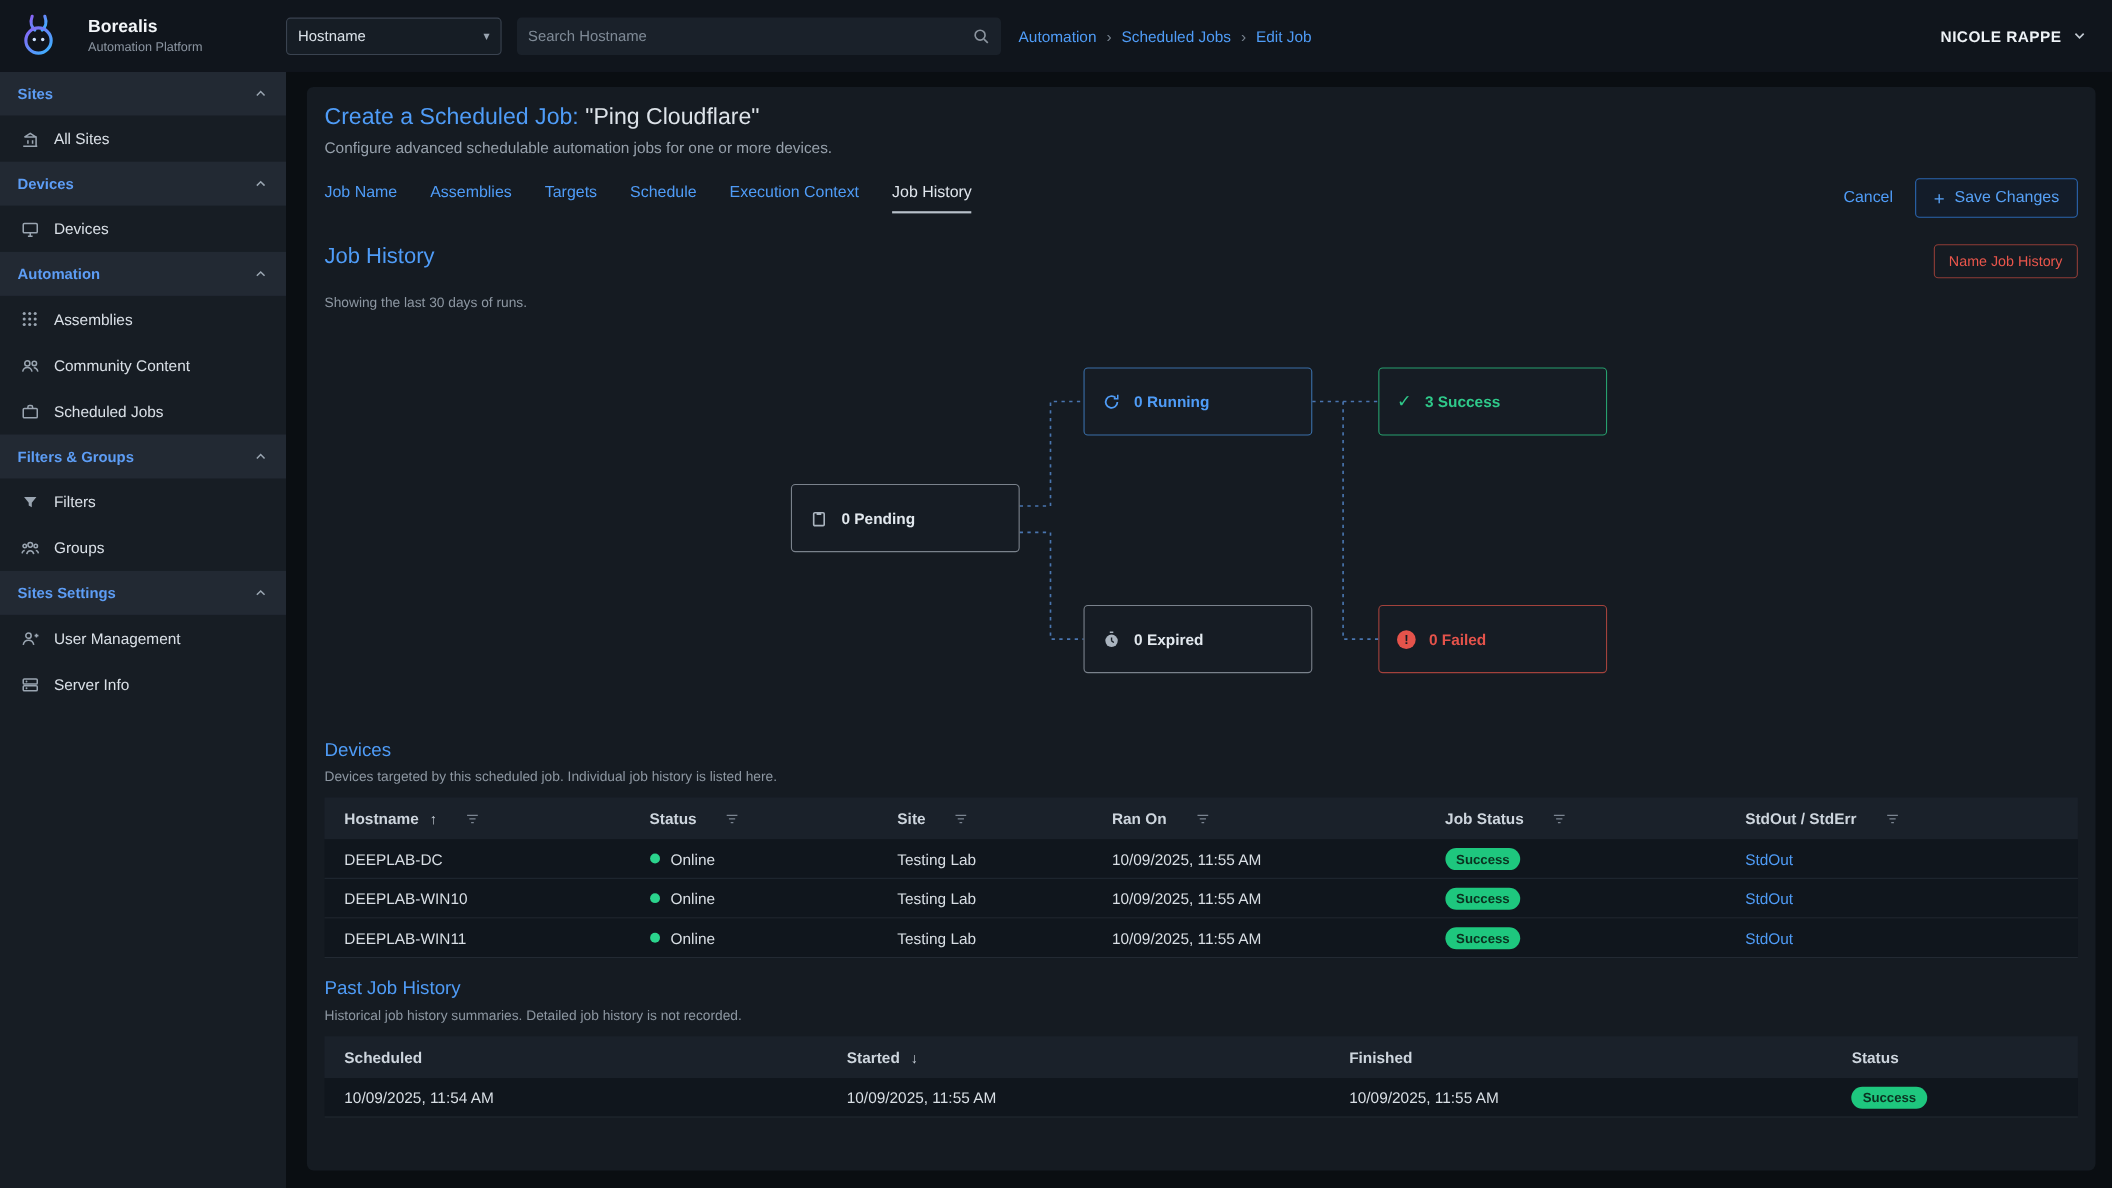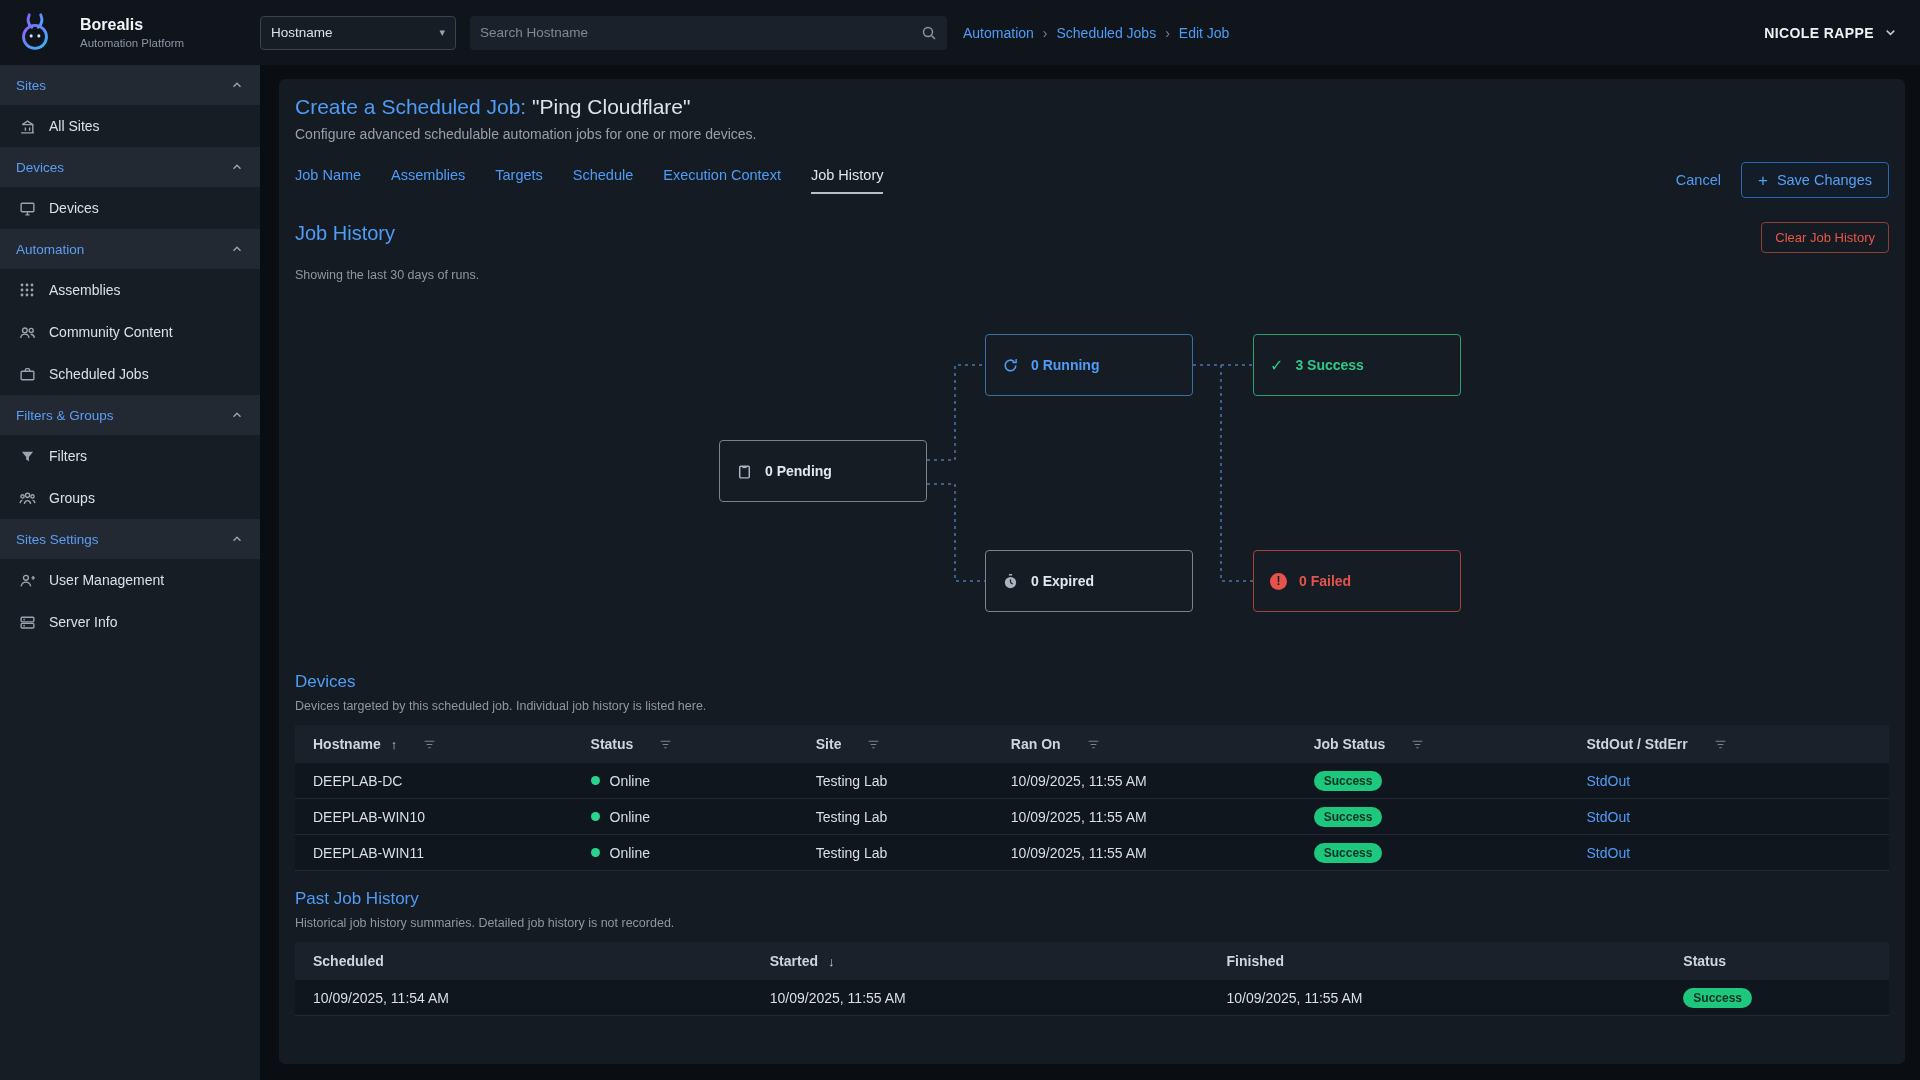--- a/index.html
+++ b/index.html
@@ -12,39 +12,39 @@
   .topbar{position:fixed;top:0;left:0;right:0;height:65px;background:#10151c;
     display:flex;align-items:center;z-index:10}
   .brand{width:260px;display:flex;align-items:center;gap:22px;padding-left:12px;flex:none}
   .brand-logo{width:46px;height:46px}
   .brand-name{font-size:16px;font-weight:700;color:#f2f5f8;line-height:1.1}
   .brand-sub{font-size:11.5px;color:#8b95a1;margin-top:3px}
   .host-select{width:196px;height:34px;background:#161d25;border:1px solid #3a4350;border-radius:4px;
     display:flex;align-items:center;justify-content:space-between;padding:0 10px;
     font-size:13.5px;color:#dbe2e9;cursor:pointer;flex:none}
   .caret{color:#9aa5b1;font-size:11px}
-  .search-box{width:477px;height:34px;background:#1a212a;border-radius:4px;display:flex;
+  .search-box{width:440px;height:34px;background:#1a212a;border-radius:4px;display:flex;
     align-items:center;margin-left:14px;padding:0 10px;flex:none}
   .search-box input{flex:1;background:transparent;border:0;outline:0;color:#dbe2e9;
     font-size:13.5px;font-family:inherit}
   .search-box input::placeholder{color:#7f8a96}
   .search-icn{color:#8b949e}
   .breadcrumb{display:flex;align-items:center;margin-left:16px;font-size:14px}
   .breadcrumb a{color:#4f9cf7}
   .crumb-sep{color:#77828e;padding:0 9px}
   .topbar-spacer{flex:1}
   .user-menu{display:flex;align-items:center;gap:9px;margin-right:22px;font-size:14px;
     font-weight:600;letter-spacing:.4px;color:#eef2f6;cursor:pointer}
   .user-chevron{color:#c3cad2}
 
   
   .sidebar{position:fixed;top:65px;left:0;bottom:0;width:260px;background:#171d24}
   .side-section-head{height:40px;background:#222933;display:flex;align-items:center;
     justify-content:space-between;padding:0 16px;color:#5d9df5;font-size:13.5px;
-    font-weight:400;cursor:pointer}
+    font-weight:700;cursor:pointer}
   .side-section-head .icn{color:#9aa5b1}
   .side-item{height:42px;display:flex;align-items:center;gap:13px;padding-left:18px;
     font-size:14px;color:#dae0e7;cursor:pointer}
   .side-item .icn{width:18px;height:18px;color:#9aa5b1;display:flex;align-items:center;justify-content:center}
 
   
   .main{position:absolute;top:65px;left:260px;right:0;bottom:0;background:#0a0e12;
     padding:14px 15px 16px 19px;overflow:hidden}
   .card{background:#151b22;border-radius:6px;min-height:100%;padding:16px 16px 18px 16px}
   .page-title{font-size:21px;font-weight:500}
@@ -327,21 +327,21 @@
           <span>Save Changes</span>
         </button>
       </div>
     </div>
 
     <div class="jh-row">
       <div>
         <h2 class="jh-title">Job History</h2>
         <p class="jh-sub">Showing the last 30 days of runs.</p>
       </div>
-      <button class="clear-btn">Clear Job History</button>
+      <button class="clear-btn">Name Job History</button>
     </div>
 
     <div class="diagram">
       <svg class="connectors" viewBox="0 0 1594 378" preserveAspectRatio="none">
         <g fill="none" stroke="#4f7fbf" stroke-width="1.5" stroke-dasharray="3 4" opacity="0.9">
           <path d="M632 172 H660 V77 H690"></path>
           <path d="M632 196 H660 V293 H690"></path>
           <path d="M898 77 H958"></path>
           <path d="M926 77 V293 H958"></path>
         </g>

